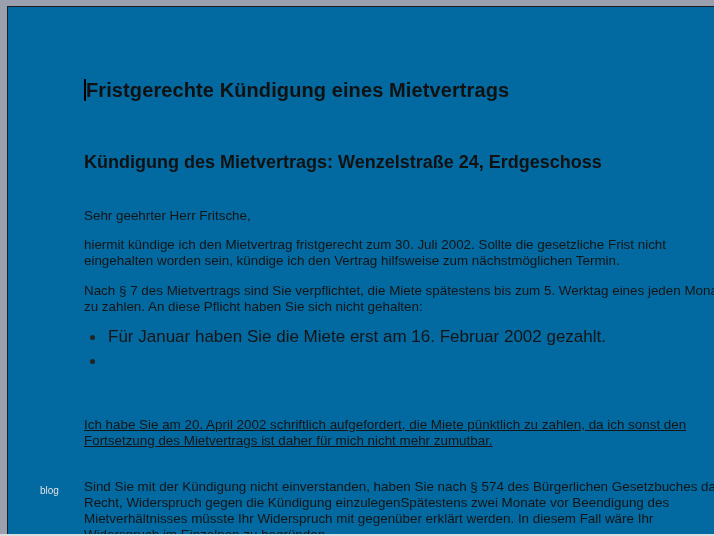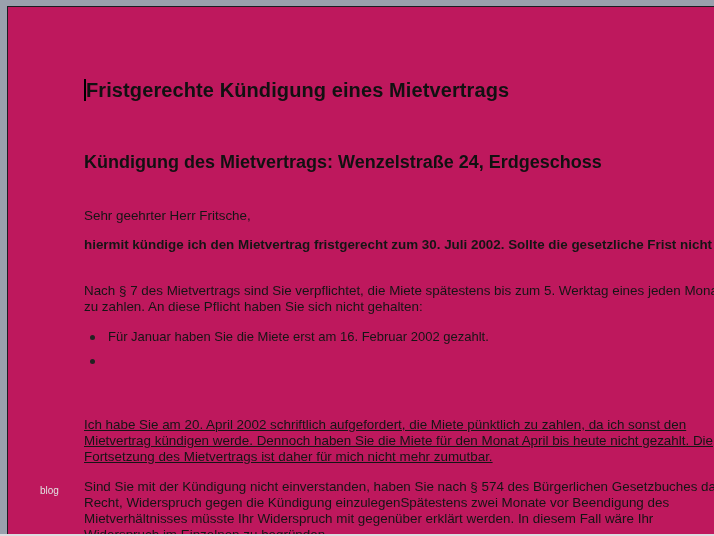--- a/index.html
+++ b/index.html
@@ -13,21 +13,21 @@
       background: #9aa0ad;
       position: relative;
       font-family: "Liberation Sans", sans-serif;
     }
     .frame {
       position: absolute;
       left: 7px;
       top: 6px;
       width: 707px;
       height: 528px;
-      background: #be185d;
+      background: #0369a1;
       border-top: 1px solid #1c1c22;
       border-left: 1px solid #1c1c22;
       box-sizing: border-box;
       overflow: hidden;
       padding-left: 28px;
     }
     .bottom-edge {
       position: absolute;
       left: 0;
       top: 534px;
@@ -69,30 +69,30 @@
     }
     .body-text {
       position: absolute;
       left: 0;
       font-size: 13.4px;
       line-height: 16px;
       white-space: nowrap;
       color: #151515;
     }
     .salutation { top: 201px; }
-    .p1 { top: 230px; font-weight: bold; }
+    .p1 { top: 230px; }
     .p2 { top: 276px; }
     .bullets {
       position: absolute;
       left: 0;
       top: 322px;
       margin: 0;
       padding: 0;
       list-style: none;
-      font-size: 13px;
+      font-size: 17px;
       color: #151515;
     }
     .bullets li {
       position: relative;
       height: 24px;
       line-height: 16px;
       padding-left: 24px;
       white-space: nowrap;
     }
     .bullets .dot {
@@ -123,40 +123,40 @@
     <div class="title">
       <span class="cursor"></span><span>Fristgerechte Kündigung eines Mietvertrags</span>
     </div>
 
     <div class="subtitle">Kündigung des Mietvertrags: Wenzelstraße 24, Erdgeschoss</div>
 
     <div class="body-text salutation">Sehr geehrter Herr Fritsche,</div>
 
     <div class="body-text p1">
       <span class="line">hiermit kündige ich den Mietvertrag fristgerecht zum 30. Juli 2002. Sollte die gesetzliche Frist nicht</span>
+      <span class="line">eingehalten worden sein, kündige ich den Vertrag hilfsweise zum nächstmöglichen Termin.</span>
     </div>
 
     <div class="body-text p2">
       <span class="line">Nach § 7 des Mietvertrags sind Sie verpflichtet, die Miete spätestens bis zum 5. Werktag eines jeden Monats</span>
       <span class="line">zu zahlen. An diese Pflicht haben Sie sich nicht gehalten:</span>
     </div>
 
     <ul class="bullets">
       <li>
         <span class="dot"></span>
         <span>Für Januar haben Sie die Miete erst am 16. Februar 2002 gezahlt.</span>
       </li>
       <li>
         <span class="dot"></span>
       </li>
     </ul>
 
     <div class="body-text p3">
       <span class="line">Ich habe Sie am 20. April 2002 schriftlich aufgefordert, die Miete pünktlich zu zahlen, da ich sonst den</span>
-      <span class="line">Mietvertrag kündigen werde. Dennoch haben Sie die Miete für den Monat April bis heute nicht gezahlt. Die</span>
       <span class="line">Fortsetzung des Mietvertrags ist daher für mich nicht mehr zumutbar.</span>
     </div>
 
     <div class="body-text p4">
       <span class="line">Sind Sie mit der Kündigung nicht einverstanden, haben Sie nach § 574 des Bürgerlichen Gesetzbuches das</span>
       <span class="line">Recht, Widerspruch gegen die Kündigung einzulegenSpätestens zwei Monate vor Beendigung des</span>
       <span class="line">Mietverhältnisses müsste Ihr Widerspruch mit gegenüber erklärt werden. In diesem Fall wäre Ihr</span>
       <span class="line">Widerspruch im Einzelnen zu begründen.</span>
     </div>
   </div>

